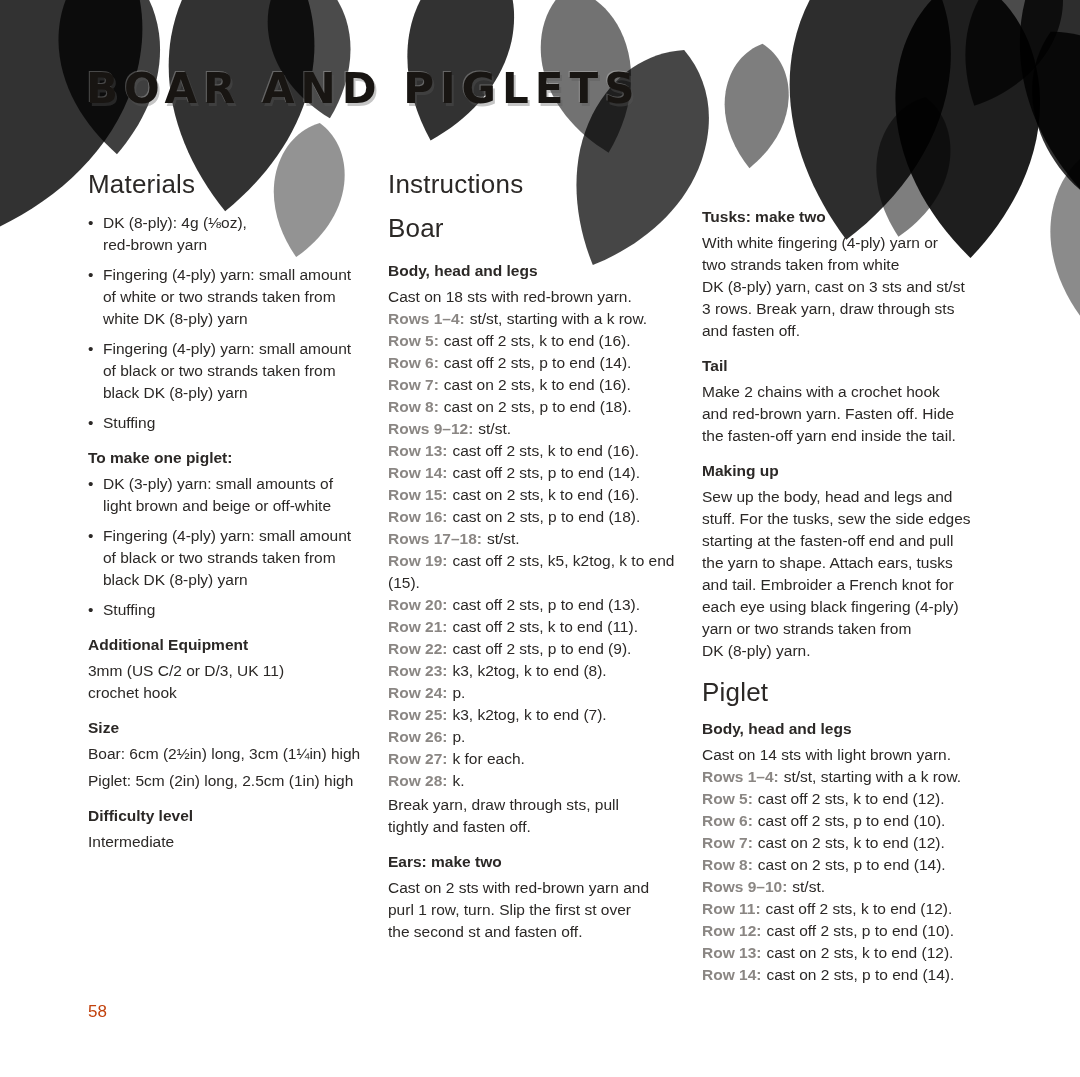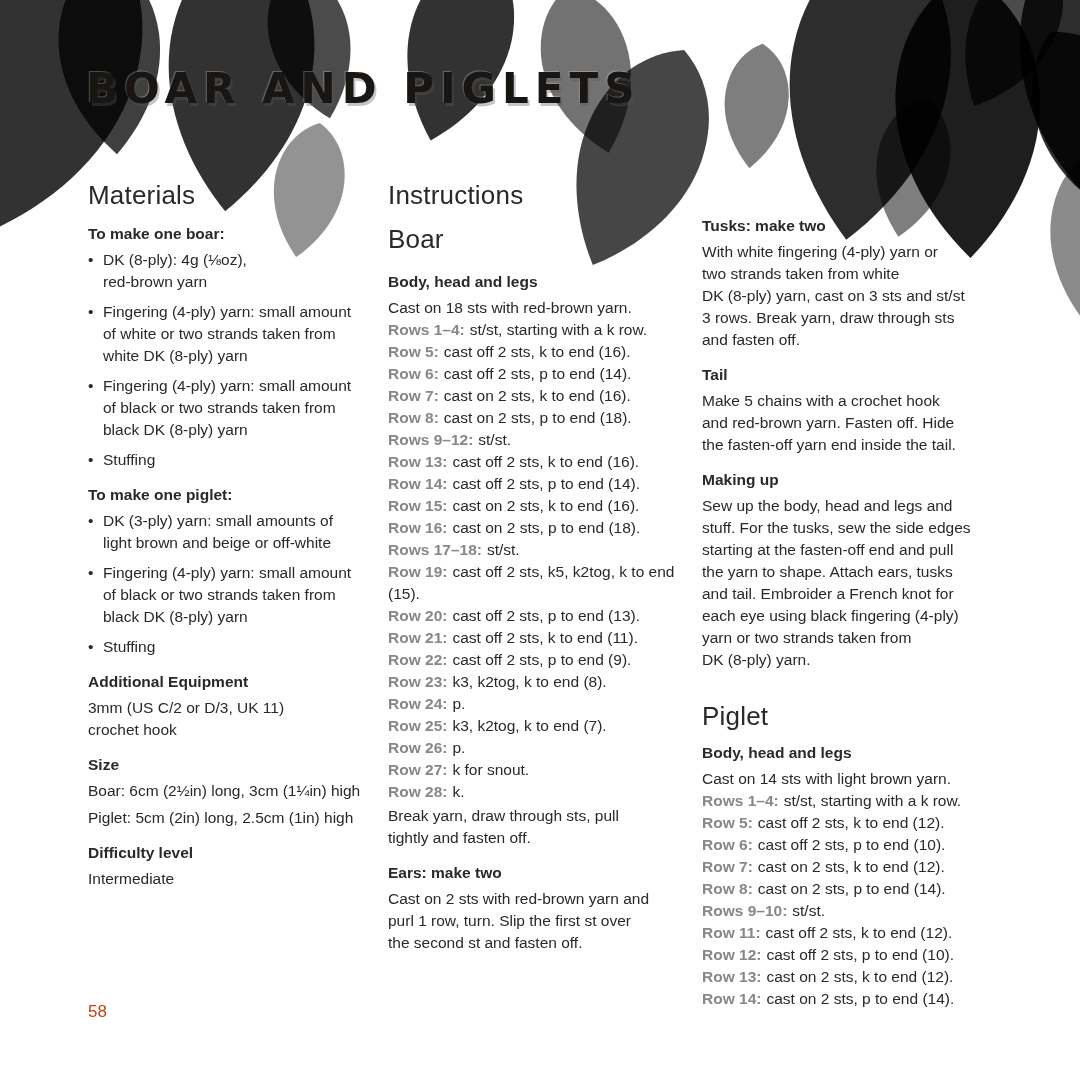--- a/index.html
+++ b/index.html
@@ -23,25 +23,25 @@
     font-family:"DejaVu Sans","Liberation Sans",sans-serif;
     font-size:42px;font-weight:900;letter-spacing:6px;color:#181512;
     text-shadow:2px 3px 0 rgba(90,90,90,.35), -1px -1px 0 rgba(255,255,255,.25);
     white-space:nowrap;
   }
   
   .col{position:absolute;z-index:2;font-size:15.5px;line-height:22px;}
   #col-materials{left:88px;top:164px;width:302px;}
   #col-instructions{left:388px;top:164px;width:298px;}
   #col-right{left:702px;top:206px;width:306px;}
-  .col h2{font-size:26px;font-weight:400;color:#2b2826;margin:15px 0 12px;line-height:32px;letter-spacing:.2px;}
+  .col h2{font-size:26px;font-weight:400;color:#2b2826;margin:4px 0 12px;line-height:32px;letter-spacing:.2px;}
   .col h2.sub{margin:4px 0 16px;}
   .col h3{font-size:15.5px;font-weight:700;margin:13px 0 5px;line-height:21px;}
   .col h3.first{margin-top:10px;}
-  #col-right h3.first{margin-top:9px;}
+  #col-right h3.first{margin-top:0;}
   .col p{margin:0;white-space:pre-line;}
   .col p.gap-top{margin-top:2px;}
   ul.bullets{list-style:none;margin:2px 0 2px;padding:0;}
   ul.bullets li{display:flex;margin:0 0 8px;}
   ul.bullets .dot{width:15px;flex:0 0 15px;}
   ul.bullets .btext{flex:1;white-space:pre-line;}
   .rows p.row{white-space:normal;margin:0;}
   .row-label{font-weight:700;color:var(--rowlabel);padding-right:5px;}
   .size-line{margin:0 0 5px !important;}
   .page-number{position:absolute;left:88px;top:1002px;font-size:17px;color:#c2410c;z-index:2;}
@@ -111,21 +111,20 @@
       <path class="vein" d="M50 102 L67 117 M50 102 L33 117"></path>
     </g>
         </defs>
       </svg>
   </div>
 
   <div class="title">BOAR AND PIGLETS</div>
 
   <div class="col" id="col-materials">
     <h2>Materials</h2>
-    <h3 class="first">To make one boar:</h3>
     <ul class="bullets">
   <li>
           <span class="dot">•</span>
           <span class="btext">DK (8-ply): 4g (⅛oz),
 red-brown yarn</span>
         </li>
 
   <li>
           <span class="dot">•</span>
           <span class="btext">Fingering (4-ply) yarn: small amount
@@ -215,53 +214,53 @@
   <p class="row"><span class="row-label">Row 22:</span><span class="row-text">cast off 2 sts, p to end (9).</span></p>
 
   <p class="row"><span class="row-label">Row 23:</span><span class="row-text">k3, k2tog, k to end (8).</span></p>
 
   <p class="row"><span class="row-label">Row 24:</span><span class="row-text">p.</span></p>
 
   <p class="row"><span class="row-label">Row 25:</span><span class="row-text">k3, k2tog, k to end (7).</span></p>
 
   <p class="row"><span class="row-label">Row 26:</span><span class="row-text">p.</span></p>
 
-  <p class="row"><span class="row-label">Row 27:</span><span class="row-text">k for snout.</span></p>
+  <p class="row"><span class="row-label">Row 27:</span><span class="row-text">k for each.</span></p>
 
   <p class="row"><span class="row-label">Row 28:</span><span class="row-text">k.</span></p>
 </div>
     <p class="gap-top">Break yarn, draw through sts, pull
 tightly and fasten off.</p>
     <h3>Ears: make two</h3>
     <p>Cast on 2 sts with red-brown yarn and
 purl 1 row, turn. Slip the first st over
 the second st and fasten off.</p>
   </div>
 
   <div class="col" id="col-right">
     <h3 class="first">Tusks: make two</h3>
     <p>With white fingering (4-ply) yarn or
 two strands taken from white
 DK (8-ply) yarn, cast on 3 sts and st/st
 3 rows. Break yarn, draw through sts
 and fasten off.</p>
     <h3>Tail</h3>
-    <p>Make 5 chains with a crochet hook
+    <p>Make 2 chains with a crochet hook
 and red-brown yarn. Fasten off. Hide
 the fasten-off yarn end inside the tail.</p>
     <h3>Making up</h3>
     <p>Sew up the body, head and legs and
 stuff. For the tusks, sew the side edges
 starting at the fasten-off end and pull
 the yarn to shape. Attach ears, tusks
 and tail. Embroider a French knot for
 each eye using black fingering (4-ply)
 yarn or two strands taken from
 DK (8-ply) yarn.</p>
-    <h2 class="sub" style="margin:29px 0 10px">Piglet</h2>
+    <h2 class="sub" style="margin:14px 0 10px">Piglet</h2>
     <h3 class="first">Body, head and legs</h3>
     <p>Cast on 14 sts with light brown yarn.</p>
     <div class="rows">
   <p class="row"><span class="row-label">Rows 1–4:</span><span class="row-text">st/st, starting with a k row.</span></p>
 
   <p class="row"><span class="row-label">Row 5:</span><span class="row-text">cast off 2 sts, k to end (12).</span></p>
 
   <p class="row"><span class="row-label">Row 6:</span><span class="row-text">cast off 2 sts, p to end (10).</span></p>
 
   <p class="row"><span class="row-label">Row 7:</span><span class="row-text">cast on 2 sts, k to end (12).</span></p>

